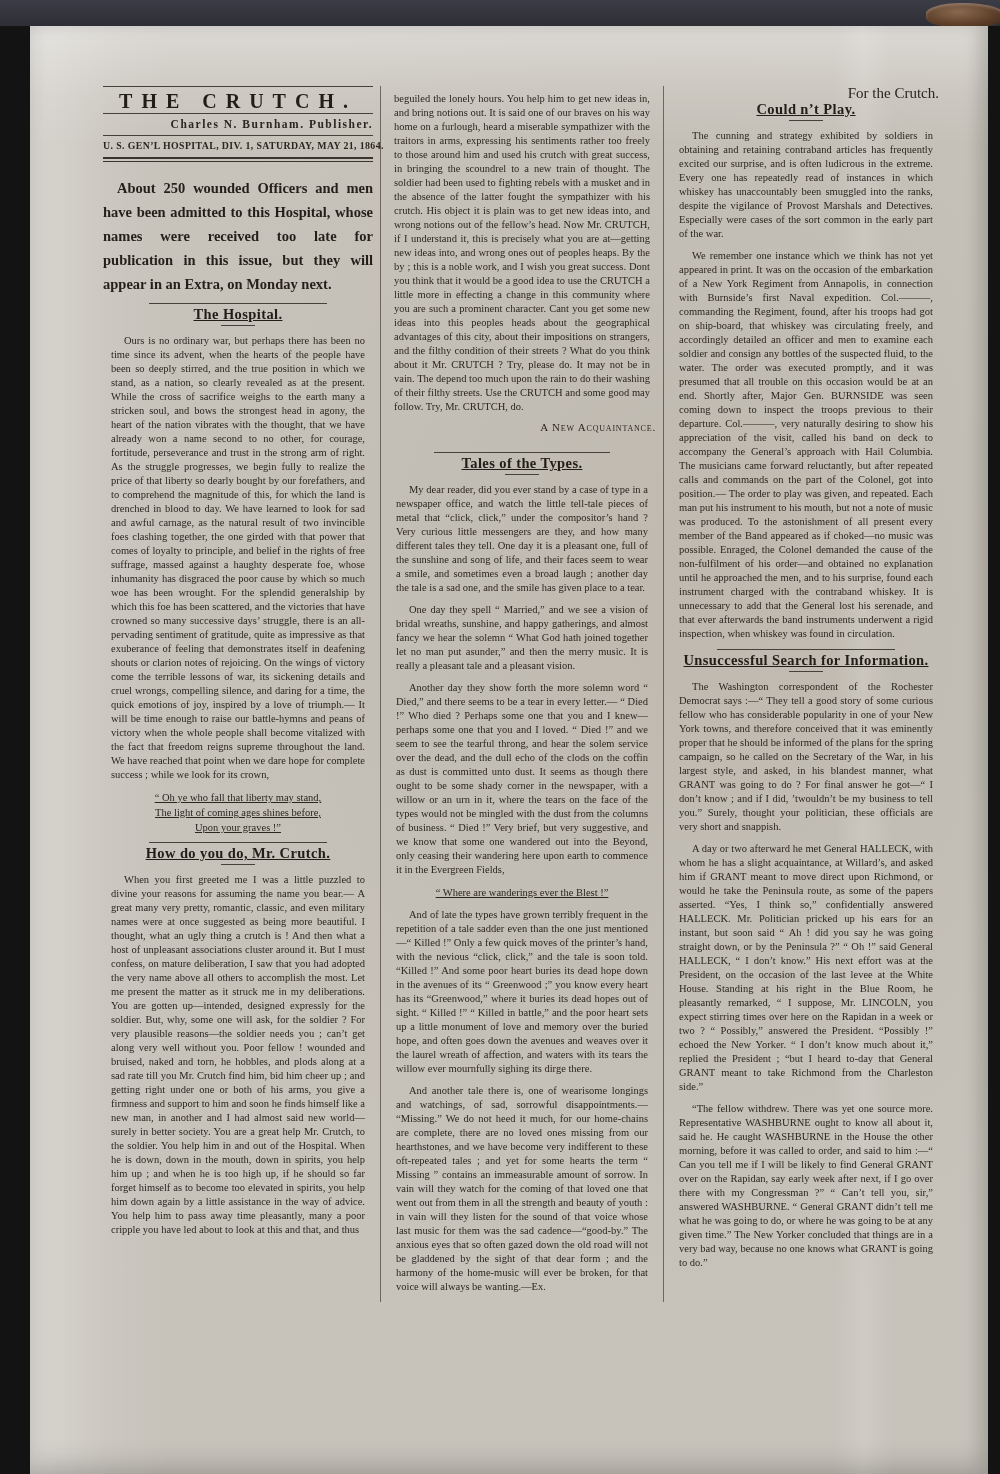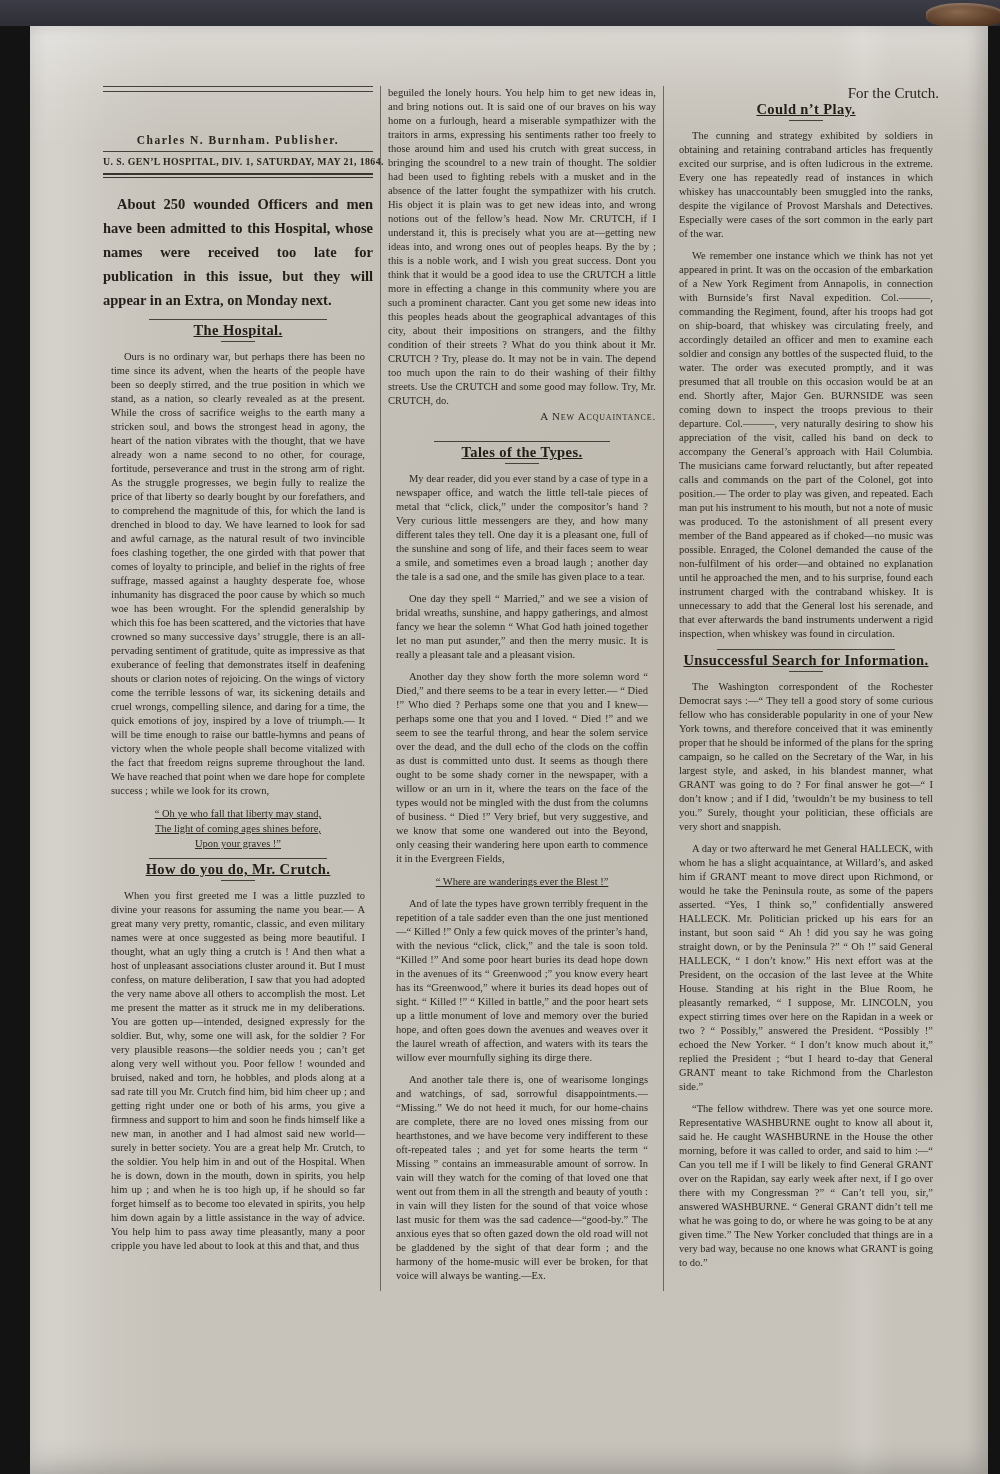--- a/index.html
+++ b/index.html
@@ -21,29 +21,29 @@
       linear-gradient(90deg,rgba(0,0,0,0) 84%,rgba(255,255,255,.14) 87%,rgba(0,0,0,0) 90%),
       radial-gradient(ellipse at 70% 40%,rgba(120,100,70,.10),rgba(0,0,0,0) 60%),
       #c7c3bb;
     box-shadow:inset 0 -14px 22px rgba(0,0,0,.12), inset -10px 0 16px rgba(0,0,0,.10);
   }
   .sheet-text{position:absolute;left:96px;top:86px;width:852px;display:flex;align-items:stretch;
     color:#2b261f;}
   .col{width:284px;box-sizing:border-box;padding:0 7px;font-size:10.5px;line-height:14px;}
   .col-mid{border-left:1px solid rgba(58,52,44,.65);border-right:1px solid rgba(58,52,44,.65);}
   p.para{margin:8px;text-align:justify;text-indent:13px;}
-  p.para-flow{margin:0;text-align:justify;text-indent:0;}
+  p.para-flow{margin:6px;text-align:justify;text-indent:0;}
 
   
   .mast{border-top:1px solid #45403a;padding-top:4px;}
   .nameplate{text-align:center;font-size:20px;font-weight:bold;letter-spacing:9px;
     padding:3px 0 5px;color:#221d17;white-space:nowrap;}
   .rule{border-top:1px solid #45403a;}
-  .publisher{text-align:center;font-weight:bold;font-size:11.5px;letter-spacing:1.5px;
-    padding:3px 0 4px;margin-top:38px;}
+  .publisher{text-align:right;font-weight:bold;font-size:11.5px;letter-spacing:1.5px;
+    padding:3px 0 4px;}
   .dateline{text-align:center;font-weight:bold;font-size:9.8px;letter-spacing:.4px;
     padding:3px 0 4px;white-space:nowrap;}
   .thick-rule{border-top:2px solid #39342d;border-bottom:1px solid #39342d;height:2px;margin-bottom:6px;}
 
   .notice{font-weight:bold;font-size:14.5px;line-height:24px;text-align:justify;
     text-indent:14px;margin:14px 0 6px;color:#241f19;}
   .section-rule{border-top:1px solid #45403a;width:66%;margin:7px auto 3px;}
   h2.head{font-size:14.5px;font-weight:bold;text-align:center;margin:2px 0 0;color:#221d17;
     letter-spacing:.4px;text-decoration:underline;}
   .dash{width:34px;border-top:1px solid #45403a;margin:4px auto 6px;}
@@ -56,20 +56,21 @@
 <body>
 
 <div class="top-band"></div>
 <div class="scan-artifact"></div>
 <div class="paper"></div>
 
 <div class="sheet-text">
 
   <div class="col">
     <div class="mast">
+      <div class="nameplate">THE CRUTCH.</div>
       <div class="rule"></div>
       <div class="publisher">Charles N. Burnham. Publisher.</div>
       <div class="rule"></div>
       <div class="dateline">U. S. GEN’L HOSPITAL, DIV. 1, SATURDAY, MAY 21, 1864.</div>
       <div class="thick-rule"></div>
     </div>
 
     <div class="notice">About 250 wounded Officers and men have been admitted to this Hospital, whose names were received too late for publication in this issue, but they will appear in an Extra, on Monday next.</div>
 
     <div class="section-rule"></div>

